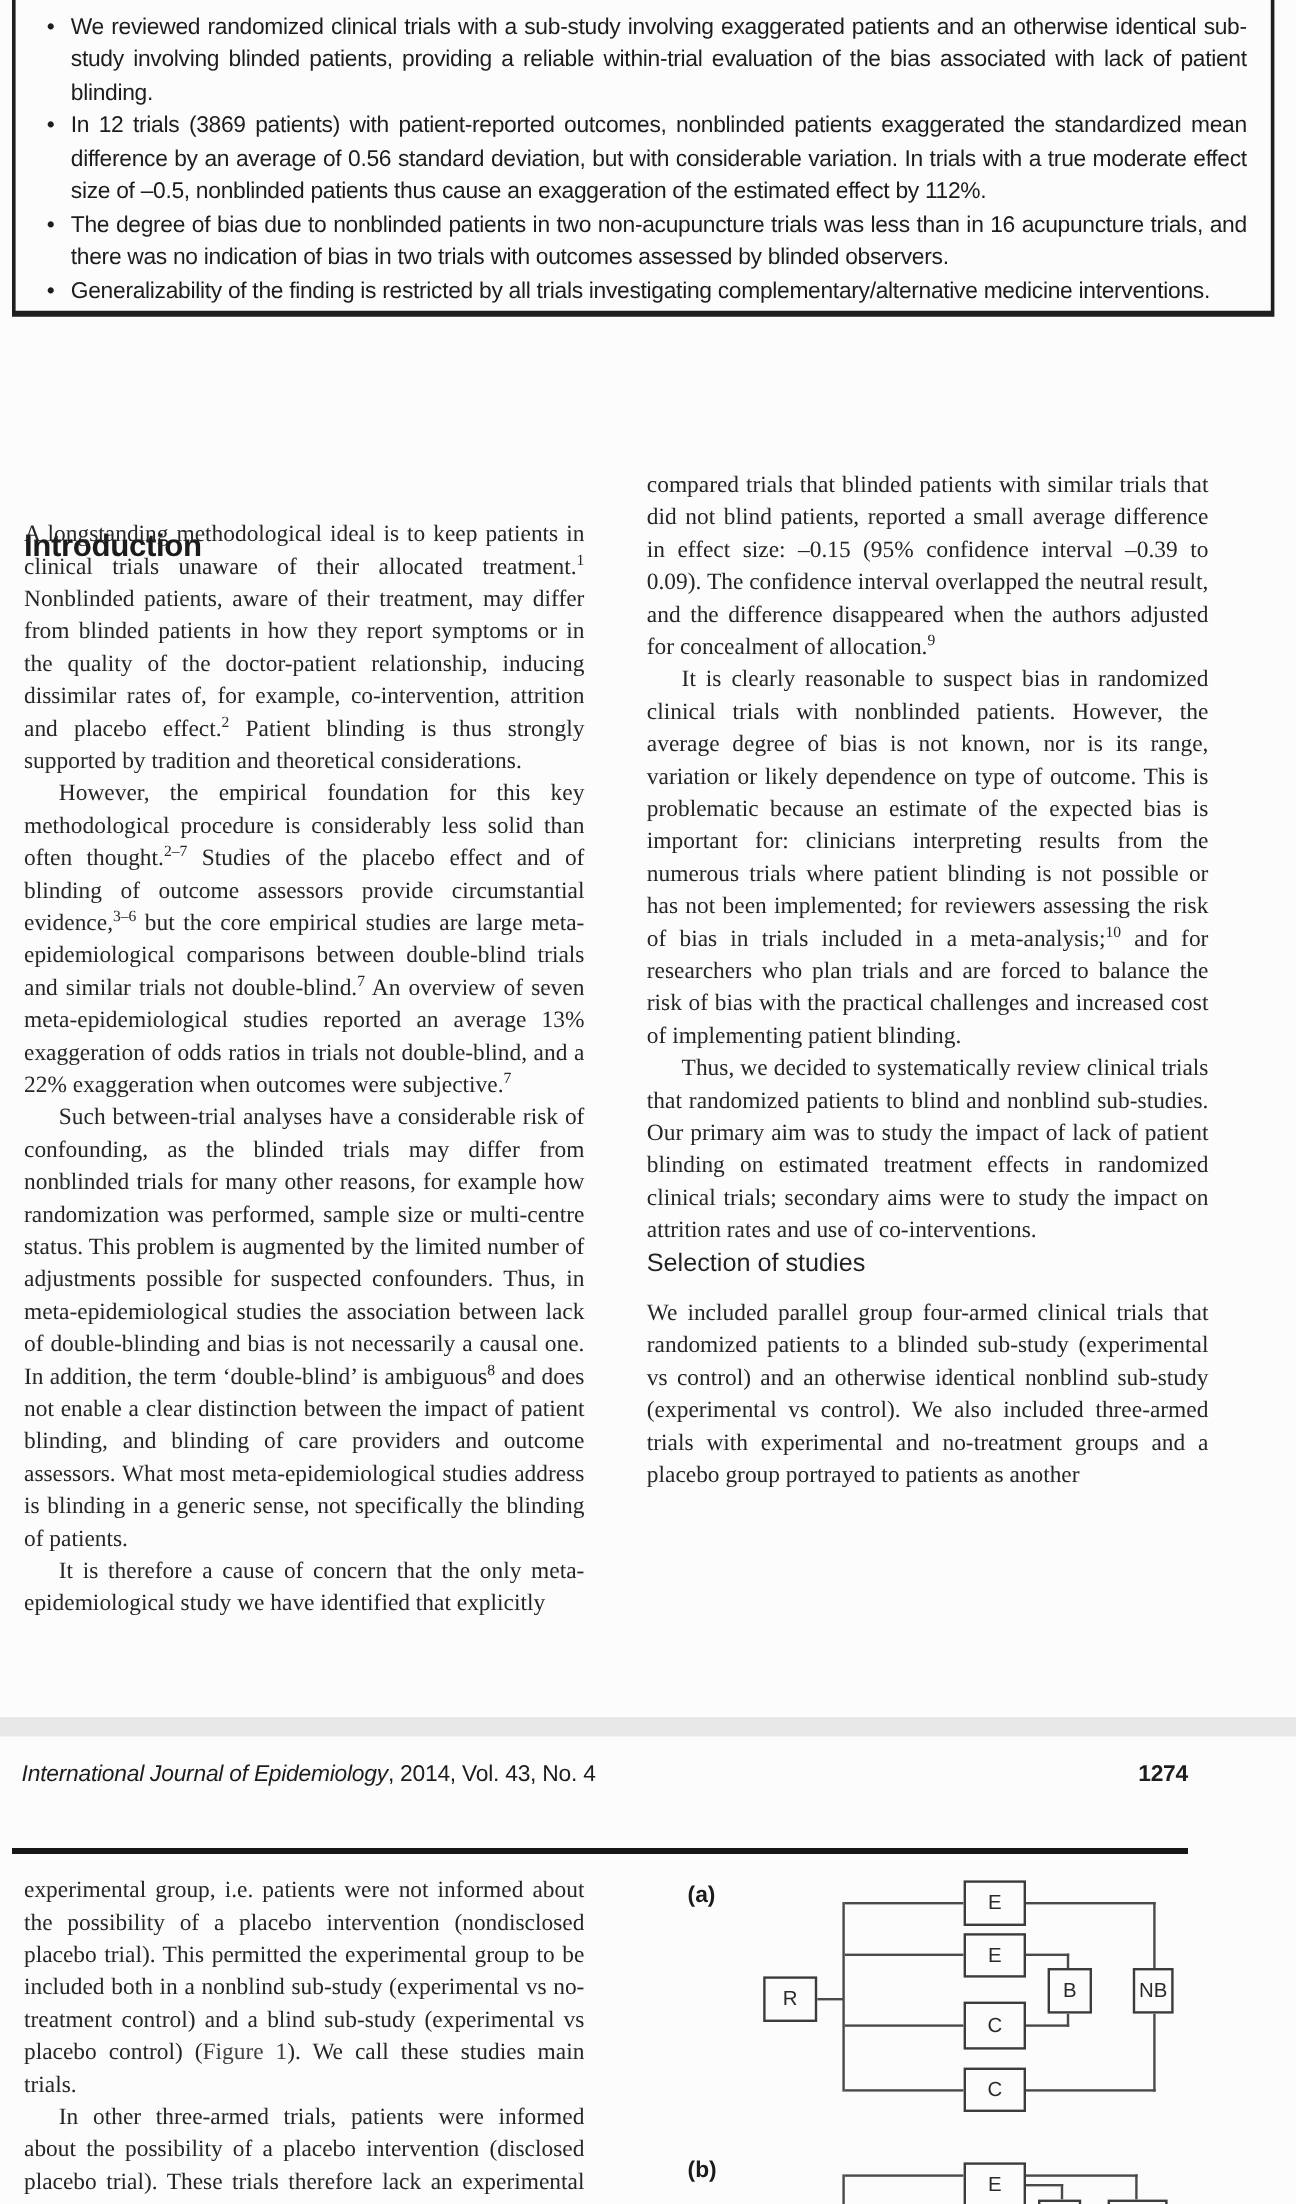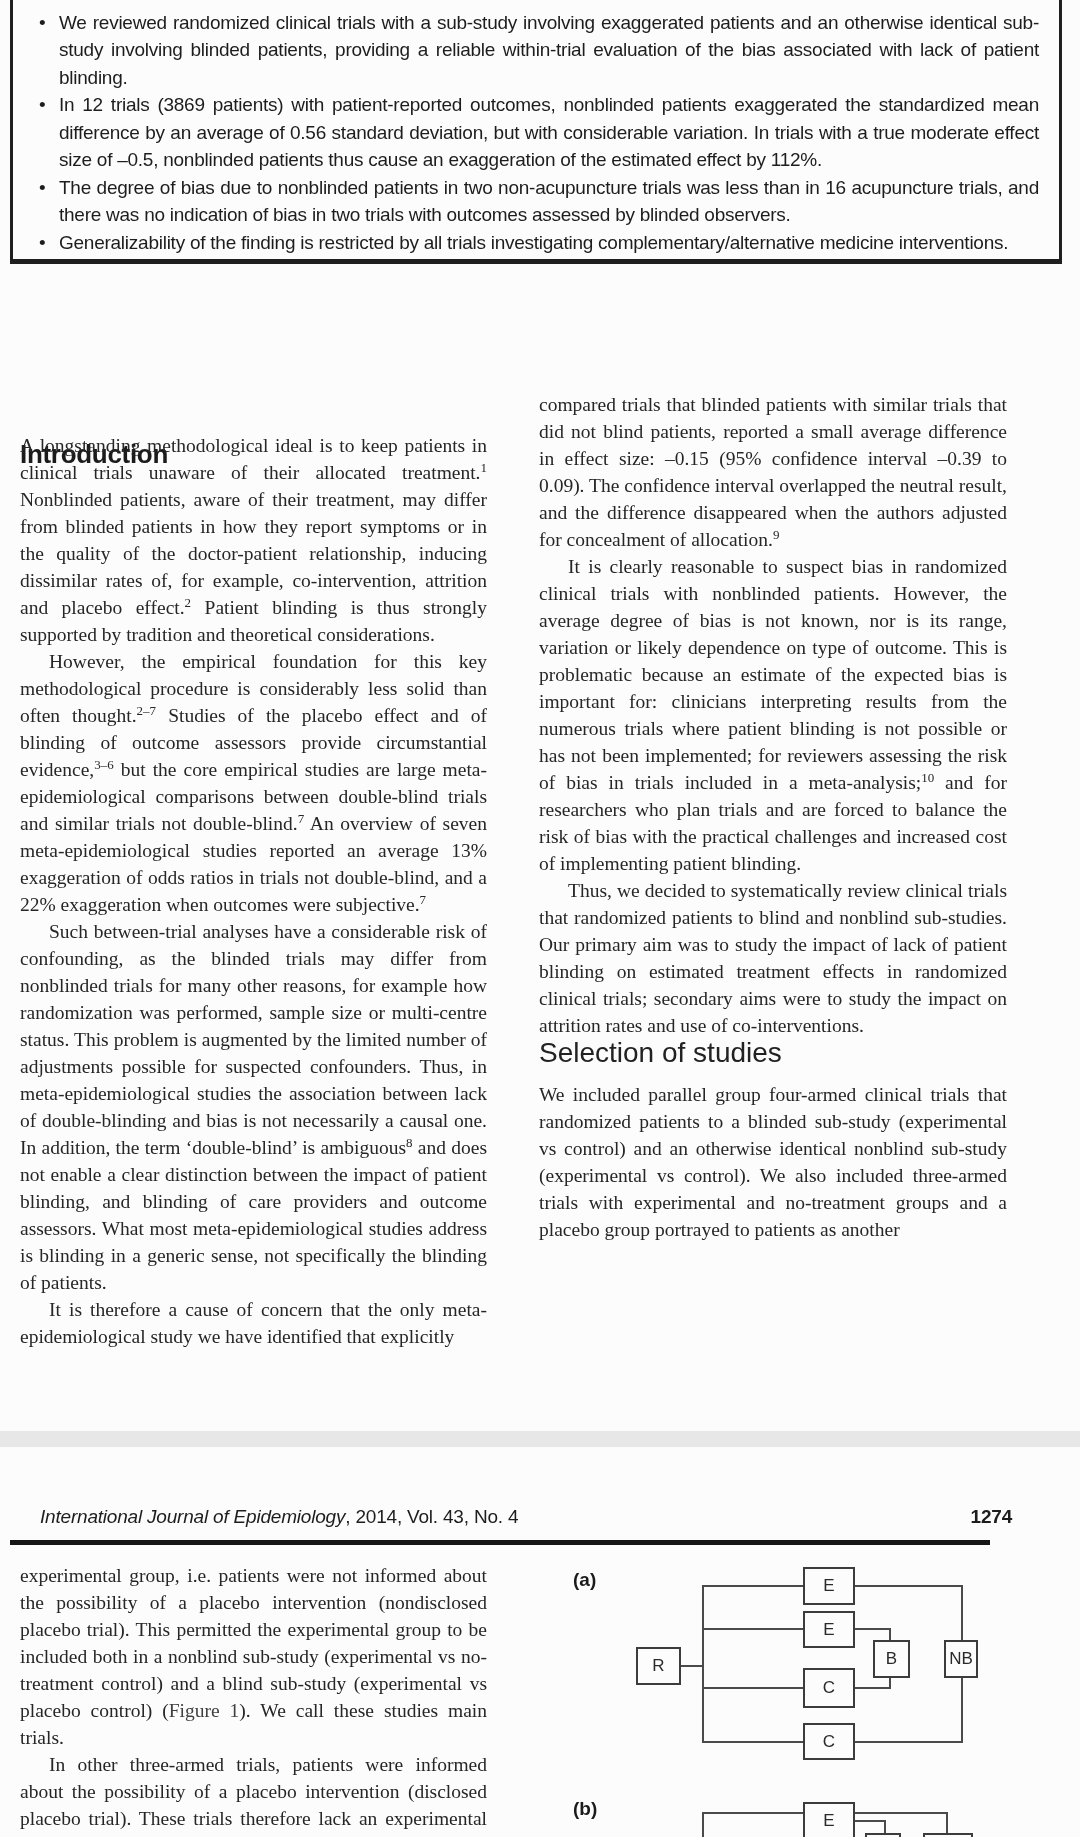--- a/index.html
+++ b/index.html
@@ -19,28 +19,28 @@
   
   .col{position:absolute;font-size:19.5px;line-height:27px;text-align:justify;}
   .col p.para{margin:0;}
   .col p.indent{text-indent:29px;}
   sup{font-size:13px;line-height:0;vertical-align:super;}
   .figlink{color:#404040;}
   .h1{position:absolute;font-family:"Liberation Sans",sans-serif;font-weight:700;
       font-size:26px;line-height:30px;letter-spacing:-0.3px;color:#1b1b1b;margin:0;}
   .h1-flow{font-family:"Liberation Sans",sans-serif;font-weight:700;font-size:27px;line-height:34px;
            letter-spacing:-0.3px;color:#1b1b1b;margin:65px 0 6px 0;text-align:left;text-indent:0;}
-  .h2-flow{font-family:"Liberation Sans",sans-serif;font-weight:400;font-size:28px;line-height:28px;
+  .h2-flow{font-family:"Liberation Sans",sans-serif;font-weight:400;font-size:21px;line-height:28px;
            color:#222;margin:0 0 14px 0;text-align:left;text-indent:0;}
   
   .band{position:absolute;left:0;top:1431px;width:1080px;height:16px;background:#e7e7e7;}
-  .runhead{position:absolute;left:18px;top:1506px;width:972px;display:flex;
+  .runhead{position:absolute;left:18px;top:1468px;width:972px;display:flex;
            justify-content:space-between;align-items:baseline;
            font-family:"Liberation Sans",sans-serif;font-size:19px;color:#1d1d1d;
-           letter-spacing:-0.2px;margin-left:22px;}
+           letter-spacing:-0.2px;}
   .runhead .jtitle{font-style:italic;}
   .runhead .pnum{font-weight:700;}
   .rule{position:absolute;left:10px;top:1540px;width:980px;height:5px;background:#161616;}
   
   .figure{position:absolute;left:535px;top:1545px;width:480px;height:292px;overflow:hidden;}
   .fbox{position:absolute;box-sizing:border-box;border:2px solid #3c3c3c;background:#fcfcfc;
         display:flex;align-items:center;justify-content:center;
         font-family:"Liberation Sans",sans-serif;font-size:17px;color:#2a2a2a;}
   .fline{position:absolute;background:#4a4a4a;}
   .flabel{position:absolute;font-family:"Liberation Sans",sans-serif;font-weight:700;

